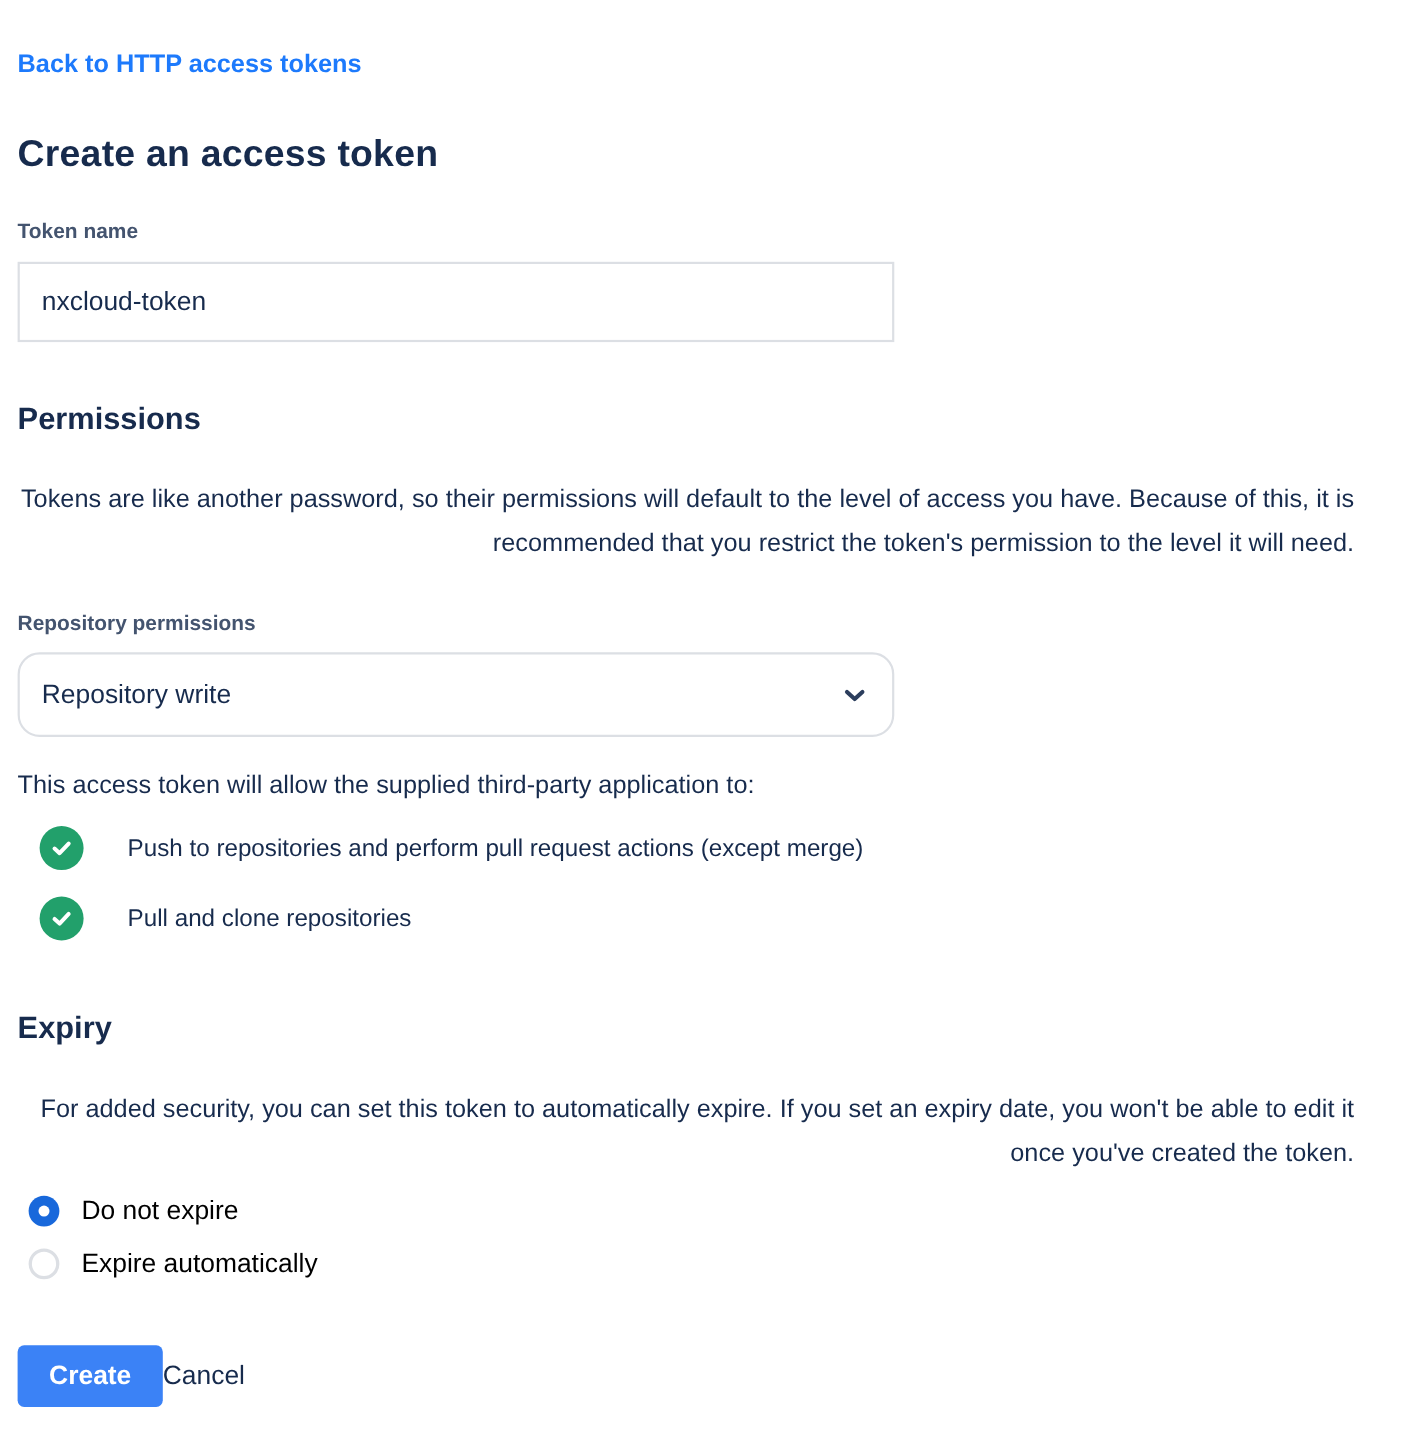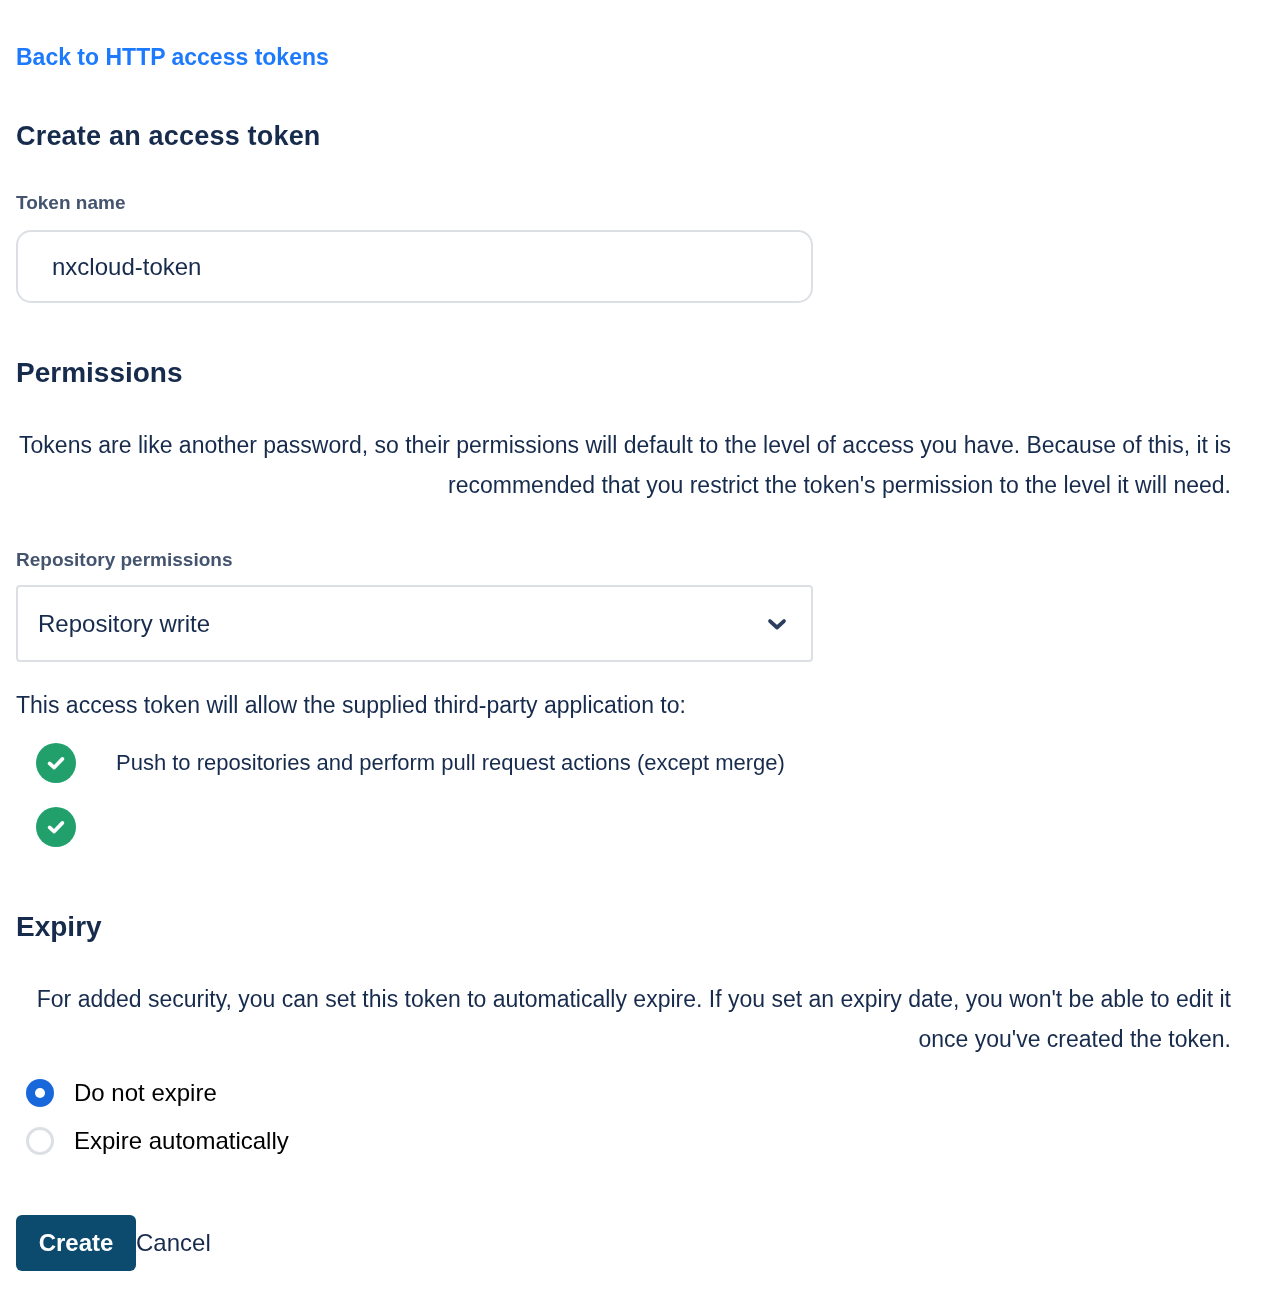--- a/index.html
+++ b/index.html
@@ -17,40 +17,40 @@
   .back-link {
     display: inline-block;
     color: #1D7AFC;
     font-size: 23px;
     font-weight: 700;
     text-decoration: none;
     cursor: pointer;
   }
   h1.page-title {
     margin-top: 50px;
-    font-size: 27px;
+    font-size: 34px;
     font-weight: 700;
     color: #172B4D;
     letter-spacing: 0.2px;
   }
   .field-label {
     display: block;
     margin-top: 40px;
     font-size: 19px;
     font-weight: 700;
     color: #44546F;
   }
   .text-input {
     display: block;
     margin-top: 16px;
     width: 797px;
     height: 73px;
     border: 2px solid #DCDFE4;
-    border-radius: 15px;
-    padding: 0 34px;
+    border-radius: 0;
+    padding: 0 20px;
     font-family: "Liberation Sans", sans-serif;
     font-size: 24px;
     color: #172B4D;
     background: #ffffff;
     outline: none;
   }
   h2.section-heading {
     margin-top: 54px;
     font-size: 28px;
     font-weight: 600;
@@ -62,21 +62,21 @@
     line-height: 40px;
     color: #172B4D;
     max-width: 1215px;
     text-align: right;
   }
   .select-box {
     margin-top: 14px;
     width: 797px;
     height: 77px;
     border: 2px solid #DCDFE4;
-    border-radius: 4px;
+    border-radius: 20px;
     background: #ffffff;
     display: flex;
     align-items: center;
     justify-content: space-between;
     padding: 0 20px;
     cursor: pointer;
   }
   .select-value {
     font-size: 24px;
     color: #172B4D;
@@ -149,25 +149,25 @@
     margin-left: 20px;
     font-size: 24px;
     color: #000000;
   }
   .actions {
     margin-top: 60px;
     display: flex;
     align-items: center;
   }
   .create-button {
-    background: #0c4a6e;
+    background: #3b82f6;
     color: #ffffff;
     border: none;
     border-radius: 6px;
-    width: 120px;
+    width: 132px;
     height: 56px;
     font-family: "Liberation Sans", sans-serif;
     font-size: 24px;
     font-weight: 700;
     cursor: pointer;
   }
   .cancel-button {
     background: transparent;
     border: none;
     font-family: "Liberation Sans", sans-serif;
@@ -214,20 +214,21 @@
     </span>
     <span class="capability-text">Push to repositories and perform pull request actions (except merge)</span>
   </div>
 
   <div class="capability-row">
     <span class="check-circle">
       <svg width="22" height="22" viewBox="0 0 24 24" fill="none">
         <path d="M5 12.5 L10 17 L19 7.5" stroke="#ffffff" stroke-width="4" stroke-linecap="round" stroke-linejoin="round"></path>
       </svg>
     </span>
+    <span class="capability-text">Pull and clone repositories</span>
   </div>
 
   <h2 class="section-heading" style="margin-top:64px;">Expiry</h2>
 
   <p class="body-text">For added security, you can set this token to automatically expire. If you set an expiry date, you won't be able to edit it once you've created the token.</p>
 
   <div class="radio-row">
     <span class="radio-circle selected">
       <span class="radio-dot"></span>
     </span>

